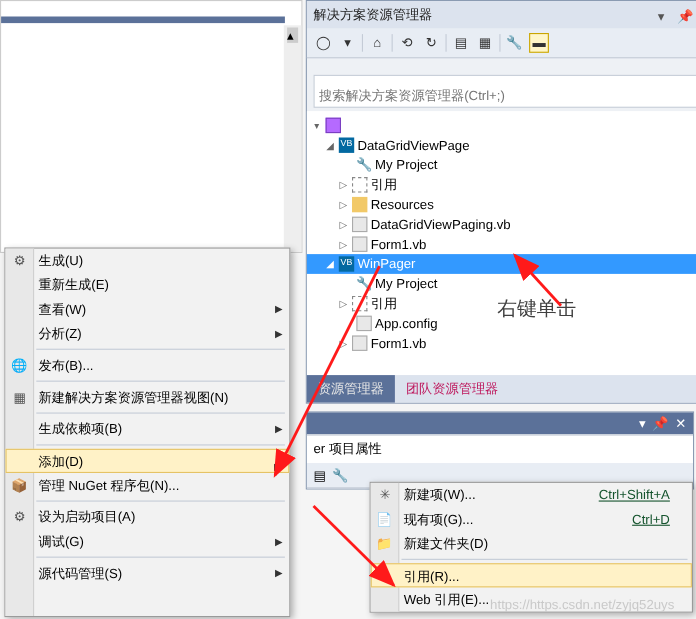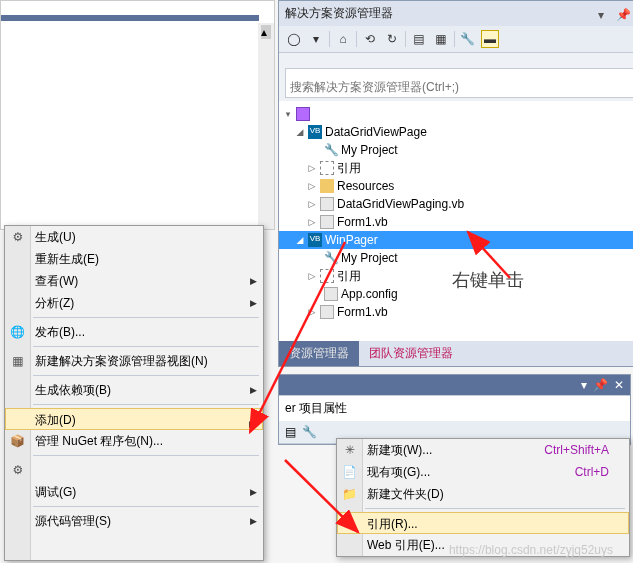--- a/index.html
+++ b/index.html
@@ -48,21 +48,21 @@
 .prop-toolbar { display: flex; gap: 6px; padding: 4px 6px; border-bottom: 1px solid #c4cbd6; background: #e8edf4; }
 
 
 .ctx { position: absolute; background: #f2f2f2; border: 1px solid #9a9a9a; box-shadow: 2px 2px 6px rgba(0,0,0,.3); }
 .ctx .gutter { position: absolute; left: 0; top: 0; bottom: 0; width: 26px; background: #e8e8e8; border-right: 1px solid #d0d0d0; }
 .ctx-item { position: relative; display: flex; align-items: center; height: 22px; padding-left: 30px; padding-right: 20px; }
 .ctx-item.hover { background: #fff2c7; border: 1px solid #e5c365; height: 22px; padding-left: 29px; align-items: flex-end; }
 .ctx-item .arrow { position: absolute; right: 6px; font-size: 9px; color: #333; }
 .ctx-item .cicon { position: absolute; left: 5px; width: 16px; height: 16px; display: flex; align-items: center; justify-content: center; color: #555; }
 .ctx-sep { height: 1px; background: #c4cbd6; margin: 3px 4px 3px 28px; }
-.ctx-item .shortcut { position: absolute; right: 20px; color: #a21caf; }
+.ctx-item .shortcut { position: absolute; right: 20px; color: #14532d; text-decoration: underline; }
 
 .ctx.main { left: 4px; top: 225px; width: 260px; height: 336px; }
 .ctx.sub { left: 336px; top: 438px; width: 294px; }
 
 
 .annotation { position: absolute; color: #404040; font-size: 18px; font-weight: 400; font-family: SimSun, serif; }
 .arrow-svg { position: absolute; pointer-events: none; }
 .watermark { position: absolute; right: 20px; bottom: 6px; color: #c9c9c9; font-size: 12px; }
 </style>
 </head>
@@ -230,20 +230,21 @@
       <span>添加(D)</span>
       <span class="arrow">▶</span>
     </div>
   <div class="ctx-item">
       <span class="cicon">📦</span>
       <span>管理 NuGet 程序包(N)...</span>
     </div>
   <div class="ctx-sep"></div>
   <div class="ctx-item">
       <span class="cicon">⚙</span>
+      <span>设为启动项目(A)</span>
     </div>
   <div class="ctx-item">
       <span>调试(G)</span>
       <span class="arrow">▶</span>
     </div>
   <div class="ctx-sep"></div>
   <div class="ctx-item">
       <span>源代码管理(S)</span>
       <span class="arrow">▶</span>
     </div>
@@ -280,13 +281,13 @@
   <defs>
       <marker id="ah" markerWidth="10" markerHeight="8" refX="9" refY="4" orient="auto">
         <polygon points="0 0, 10 4, 0 8" fill="#ff1a1a"></polygon>
       </marker>
     </defs>
   <line x1="510" y1="278" x2="468" y2="232" stroke="#ff1a1a" stroke-width="2.5" marker-end="url(#ah)"></line>
   <line x1="345" y1="242" x2="250" y2="432" stroke="#ff1a1a" stroke-width="2.5" marker-end="url(#ah)"></line>
   <line x1="285" y1="460" x2="358" y2="532" stroke="#ff1a1a" stroke-width="2.5" marker-end="url(#ah)"></line>
 </svg>
 
-<div class="watermark">https://blog.csdn.net/zyjq52uys</div>
+<div class="watermark">https://https.csdn.net/zyjq52uys</div>
 
 </body></html>

